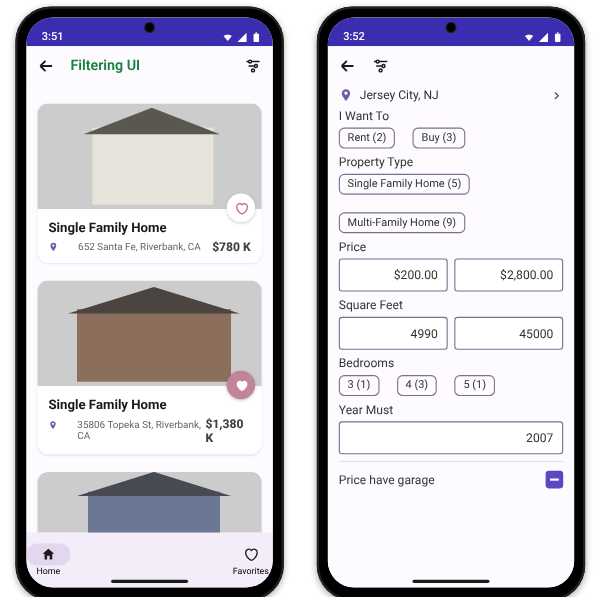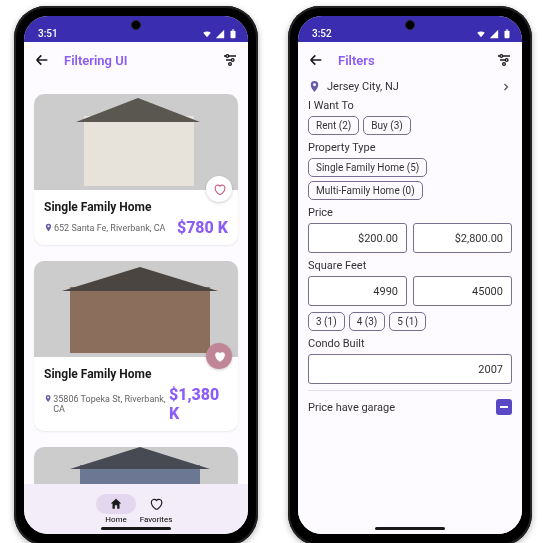--- a/index.html
+++ b/index.html
@@ -52,21 +52,21 @@
   .status-right { display: flex; gap: 3px; align-items: center; }
   .status-right svg { width: 10px; height: 10px; }
   .app-bar {
     height: 36px;
     background: #fdfbff;
     display: flex;
     align-items: center;
     padding: 0 10px;
     gap: 14px;
   }
-  .app-bar .title { font-size: 13px; font-weight: 600; color: #8b5cf6; flex: 1; }
+  .app-bar .title { font-size: 13px; font-weight: 600; color: #15803d; flex: 1; }
   .content { flex: 1; overflow: hidden; background: #fdfbff; }
   
   .card {
     margin: 16px 10px 8px 10px;
     background: #fff;
     border-radius: 10px;
     overflow: hidden;
     box-shadow: 0 1px 2px rgba(0,0,0,.08);
     position: relative;
   }
@@ -82,27 +82,27 @@
     width: 26px; height: 26px;
     background: #fff;
     border-radius: 50%;
     display: flex; align-items: center; justify-content: center;
     box-shadow: 0 1px 3px rgba(0,0,0,.2);
   }
   .fav-btn.active { background: #c08697; }
   .card-body { padding: 10px 10px 8px 10px; }
   .card-title { font-size: 12px; font-weight: 700; color: #1a1a1a; }
   .card-row { display: flex; justify-content: space-between; align-items: center; margin-top: 4px; }
-  .addr { font-size: 9px; color: #666; display: flex; align-items: flex-start; gap: 1px; }
-  .price { font-size: 16px; font-weight: 800; color: #8b5cf6; }
+  .addr { font-size: 9px; color: #666; display: flex; align-items: flex-start; gap: 18px; }
+  .price { font-size: 11px; font-weight: 800; color: #404040; }
   .bottom-nav {
     height: 50px;
     background: #f2edf8;
     display: flex;
-    justify-content: center;
+    justify-content: space-between;
     align-items: center;
     border-radius: 0 0 24px 24px;
   }
   .nav-item { display: flex; flex-direction: column; align-items: center; gap: 1px; font-size: 8px; }
   .nav-pill {
     width: 40px; height: 20px;
     border-radius: 10px;
     display: flex; align-items: center; justify-content: center;
   }
   .nav-pill.active { background: #e2d7ef; }
@@ -116,21 +116,21 @@
   }
   
   .loc-row {
     margin: 2px 10px 6px 10px;
     display: flex; align-items: center; gap: 6px;
     font-size: 11px; color: #333;
   }
   .loc-row .chev { margin-left: auto; }
   .section { margin: 2px 10px 6px 10px; }
   .section-label { font-size: 11px; color: #333; margin-bottom: 4px; }
-  .chips { display: flex; flex-wrap: wrap; gap: 4px; }
+  .chips { display: flex; flex-wrap: wrap; gap: 16px; }
   .chip {
     border: 1px solid #7a6f8f;
     border-radius: 5px;
     padding: 3px 7px;
     font-size: 10px;
     color: #333;
     background: #fdfbff;
   }
   .range-row { display: flex; gap: 6px; }
   .range-box {
@@ -323,21 +323,20 @@
         <svg viewBox="0 0 24 24" fill="#fff">
             <rect x="6" y="4" width="12" height="18" rx="2"></rect>
             <rect x="10" y="1" width="4" height="3"></rect>
           </svg>
       </span>
     </div>
     <div class="app-bar">
       <svg width="16" height="16" viewBox="0 0 24 24" fill="none" stroke="#1a1a1a" stroke-width="2.5">
           <path d="M20 12H4m0 0l7-7m-7 7l7 7"></path>
         </svg>
-      <span class="title">Filters</span>
       <svg width="16" height="16" viewBox="0 0 24 24" fill="none" stroke="#1a1a1a" stroke-width="2">
           <path d="M3 6h18M6 12h12M10 18h4"></path>
           <circle cx="8" cy="6" r="2" fill="#fff"></circle>
           <circle cx="16" cy="12" r="2" fill="#fff"></circle>
           <circle cx="12" cy="18" r="2" fill="#fff"></circle>
         </svg>
     </div>
     <div class="content">
 
       <div class="loc-row">
@@ -355,50 +354,51 @@
         <div class="chips">
           <div class="chip">Rent (2)</div>
           <div class="chip">Buy (3)</div>
         </div>
       </div>
 
       <div class="section">
         <div class="section-label">Property Type</div>
         <div class="chips">
           <div class="chip">Single Family Home (5)</div>
-          <div class="chip">Multi-Family Home (0)</div>
+          <div class="chip">Multi-Family Home (9)</div>
         </div>
       </div>
 
       <div class="section">
         <div class="section-label">Price</div>
         <div class="range-row">
           <div class="range-box">$200.00</div>
           <div class="range-box">$2,800.00</div>
         </div>
       </div>
 
       <div class="section">
         <div class="section-label">Square Feet</div>
         <div class="range-row">
           <div class="range-box">4990</div>
           <div class="range-box">45000</div>
         </div>
       </div>
 
       <div class="section">
+        <div class="section-label">Bedrooms</div>
         <div class="chips">
           <div class="chip">3 (1)</div>
           <div class="chip">4 (3)</div>
           <div class="chip">5 (1)</div>
         </div>
       </div>
 
       <div class="section">
-        <div class="section-label">Condo Built</div>
+        <div class="section-label">Year Must</div>
         <div class="range-row">
           <div class="range-box">2007</div>
         </div>
       </div>
 
       <div class="switch-row">
         <span>Price have garage</span>
         <div class="switch"></div>
       </div>
 

